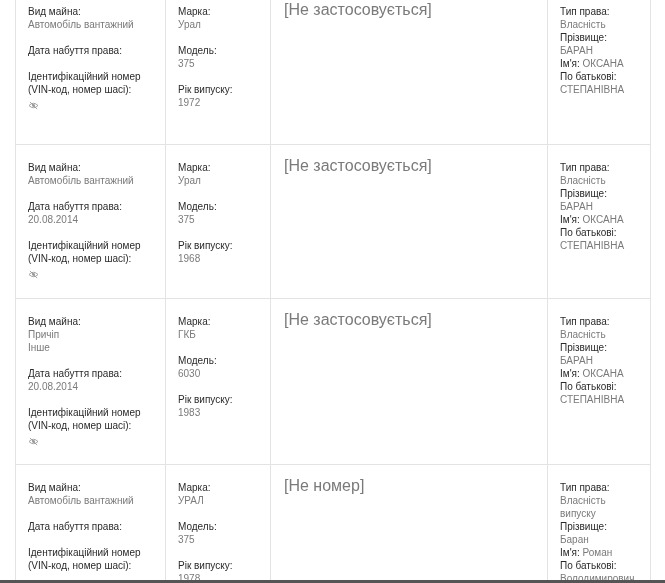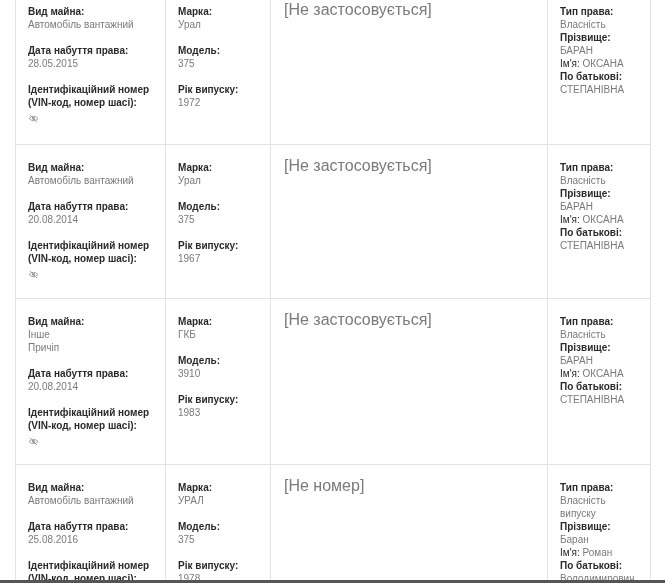--- a/index.html
+++ b/index.html
@@ -12,21 +12,21 @@
   .row.r0 { height: 155px; }
   .row.r1 { height: 153px; }
   .row.r2 { height: 165px; }
   .row.r3 { height: 140px; }
   .cell { border-left: 1px solid #e3e3e3; box-sizing: border-box; padding: 16px 12px 0 12px; }
   .cell:last-child { border-right: 1px solid #e3e3e3; }
   .c-prop { width: 150px; }
   .c-car { width: 105px; }
   .c-val { width: 277px; padding-left: 13px; }
   .c-own { width: 104px; padding-left: 12px; padding-right: 2px; }
-  .lbl { font-size: 10px; font-weight: bold; color: #2a2a2a; line-height: 13px; }
+  .lbl { font-size: 10px; font-weight: normal; color: #2a2a2a; line-height: 13px; }
   .val { font-size: 10px; color: #7a7a7a; line-height: 13px; }
   .grp { margin-bottom: 13px; }
   .bracket { font-size: 16px; color: #7a7a7a; line-height: 13px; margin-top: -2px; }
   .own .lbl, .own .val { line-height: 13px; }
   .inline-lbl { font-weight: normal; color: #2a2a2a; }
   .eye { display: inline-block; width: 11px; height: 9px; margin-top: 1px; }
   .bottom-bar { position: absolute; left: 0; top: 580px; width: 665px; height: 3px; background: #555555; }
 </style>
 </head>
 <body>
@@ -34,21 +34,20 @@
 <div class="table">
 
   <div class="row r0">
     <div class="cell c-prop">
       <div class="grp">
         <div class="lbl">Вид майна:</div>
         <div class="val">Автомобіль вантажний</div>
       </div>
       <div class="grp">
         <div class="lbl">Дата набуття права:</div>
-        <div class="val">28.05.2015</div>
       </div>
       <div class="grp">
         <div class="lbl">Ідентифікаційний номер</div>
         <div class="lbl">(VIN-код, номер шасі):</div>
         <svg class="eye" viewBox="0 0 12 10">
             <path d="M1 5 Q6 0 11 5 Q6 10 1 5 Z" fill="none" stroke="#9a9a9a" stroke-width="1"></path>
             <circle cx="6" cy="5" r="1.6" fill="#9a9a9a"></circle>
             <line x1="2" y1="1" x2="10" y2="9" stroke="#9a9a9a" stroke-width="1"></line>
           </svg>
       </div>
@@ -105,43 +104,43 @@
       <div class="grp">
         <div class="lbl">Марка:</div>
         <div class="val">Урал</div>
       </div>
       <div class="grp">
         <div class="lbl">Модель:</div>
         <div class="val">375</div>
       </div>
       <div class="grp">
         <div class="lbl">Рік випуску:</div>
-        <div class="val">1967</div>
+        <div class="val">1968</div>
       </div>
     </div>
     <div class="cell c-val">
       <div class="bracket">[Не застосовується]</div>
     </div>
     <div class="cell c-own own">
       <div class="lbl">Тип права:</div>
       <div class="val">Власність</div>
       <div class="lbl">Прізвище:</div>
       <div class="val">БАРАН</div>
       <div class="val"><span class="inline-lbl">Ім'я:</span> <span>ОКСАНА</span></div>
       <div class="lbl">По батькові:</div>
       <div class="val">СТЕПАНІВНА</div>
     </div>
   </div>
 
   <div class="row r2">
     <div class="cell c-prop">
       <div class="grp">
         <div class="lbl">Вид майна:</div>
+        <div class="val">Причіп</div>
         <div class="val">Інше</div>
-        <div class="val">Причіп</div>
       </div>
       <div class="grp">
         <div class="lbl">Дата набуття права:</div>
         <div class="val">20.08.2014</div>
       </div>
       <div class="grp">
         <div class="lbl">Ідентифікаційний номер</div>
         <div class="lbl">(VIN-код, номер шасі):</div>
         <svg class="eye" viewBox="0 0 12 10">
             <path d="M1 5 Q6 0 11 5 Q6 10 1 5 Z" fill="none" stroke="#9a9a9a" stroke-width="1"></path>
@@ -150,21 +149,21 @@
           </svg>
       </div>
     </div>
     <div class="cell c-car">
       <div class="grp">
         <div class="lbl">Марка:</div>
         <div class="val">ГКБ</div>
       </div>
       <div class="grp">
         <div class="lbl">Модель:</div>
-        <div class="val">3910</div>
+        <div class="val">6030</div>
       </div>
       <div class="grp">
         <div class="lbl">Рік випуску:</div>
         <div class="val">1983</div>
       </div>
     </div>
     <div class="cell c-val">
       <div class="bracket">[Не застосовується]</div>
     </div>
     <div class="cell c-own own">
@@ -179,21 +178,20 @@
   </div>
 
   <div class="row r3">
     <div class="cell c-prop">
       <div class="grp">
         <div class="lbl">Вид майна:</div>
         <div class="val">Автомобіль вантажний</div>
       </div>
       <div class="grp">
         <div class="lbl">Дата набуття права:</div>
-        <div class="val">25.08.2016</div>
       </div>
       <div class="grp">
         <div class="lbl">Ідентифікаційний номер</div>
         <div class="lbl">(VIN-код, номер шасі):</div>
       </div>
     </div>
     <div class="cell c-car">
       <div class="grp">
         <div class="lbl">Марка:</div>
         <div class="val">УРАЛ</div>

